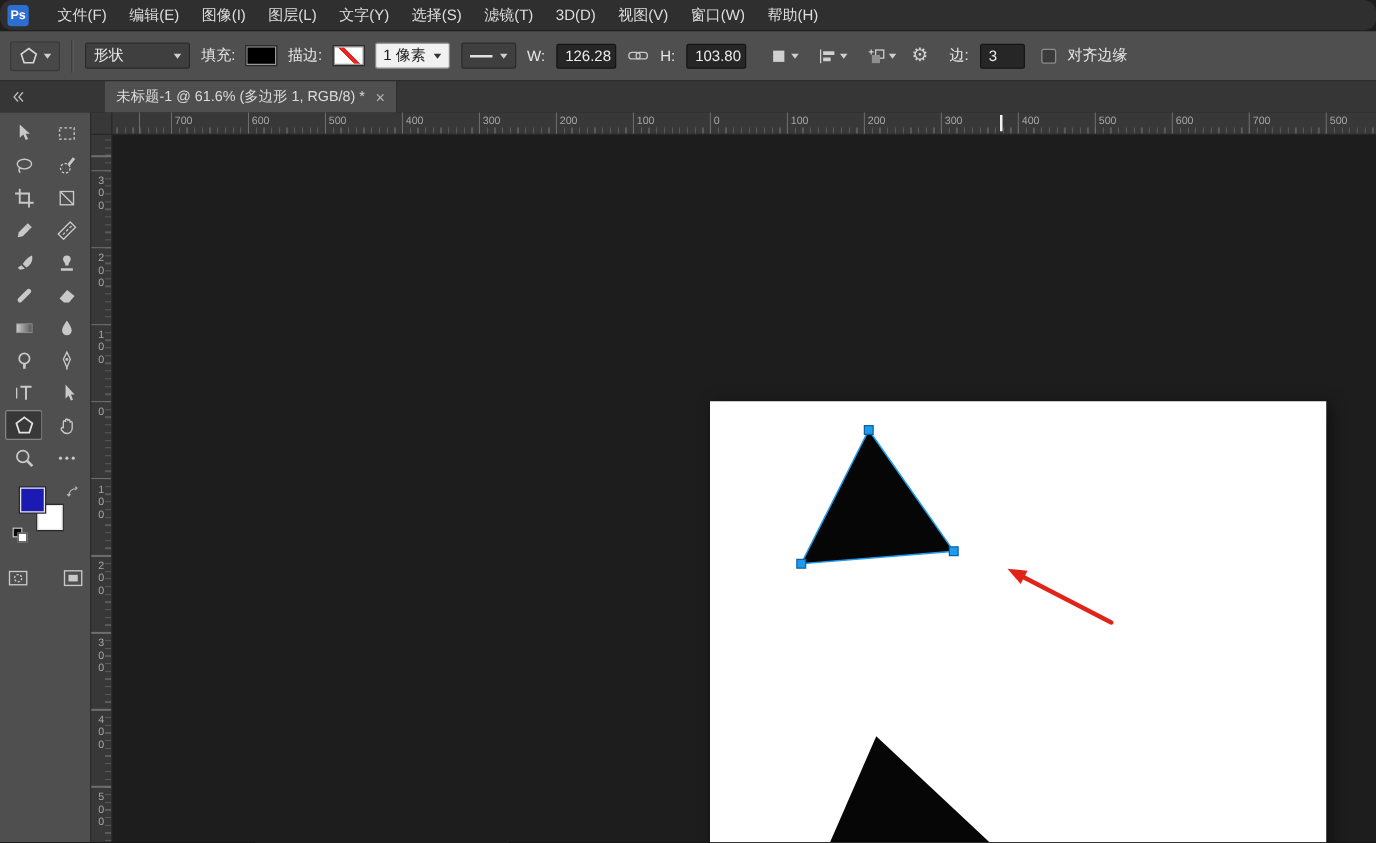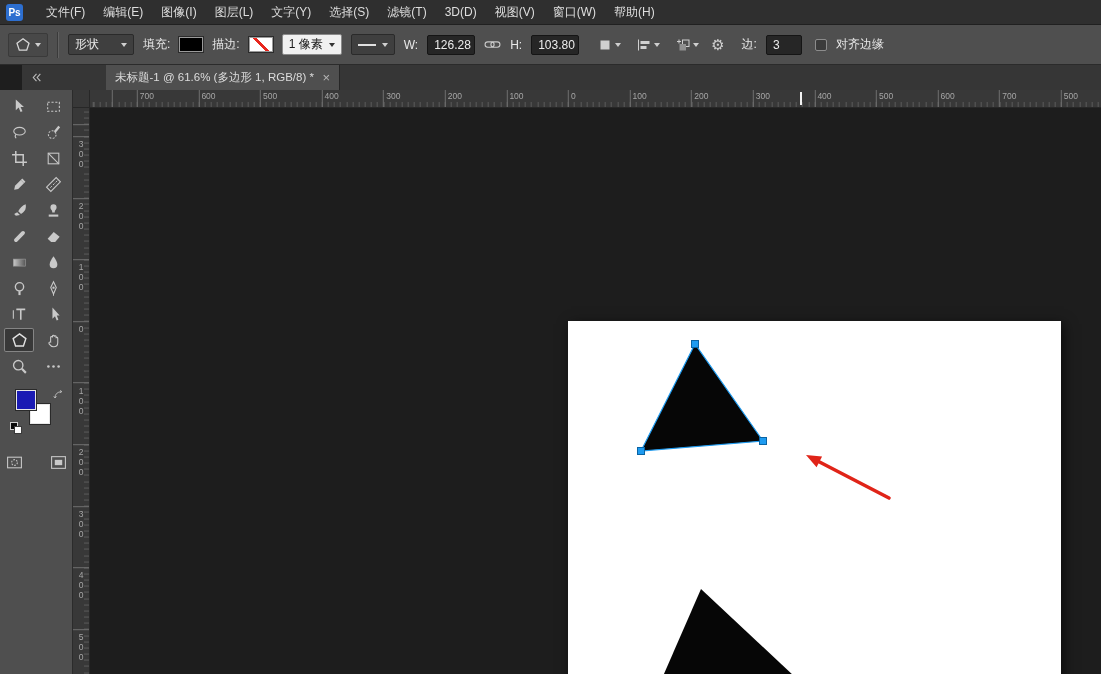--- a/index.html
+++ b/index.html
@@ -1,21 +1,21 @@
 <!DOCTYPE html>
 <html><head>
 <meta charset="utf-8">
 <style>
   html,body{margin:0;padding:0;background:#101010;}
   .app{position:relative;width:1101px;height:674px;overflow:hidden;background:#1e1e1e;
        font-family:"Liberation Sans","DejaVu Sans",sans-serif;color:#e2e2e2;}
 
   
   .menubar{position:absolute;top:0;left:0;right:0;height:25px;background:#2f2f2f;
-           border-bottom:1px solid #202020;display:flex;align-items:center;padding-left:6px;box-sizing:border-box;}
+           border-bottom:1px solid #202020;display:flex;align-items:center;padding-left:6px;box-sizing:border-box;border-radius:10px;}
   .ps-logo{width:17px;height:17px;border-radius:3px;background:#2d6fd0;color:#fff;font-size:10px;font-weight:bold;
            display:flex;align-items:center;justify-content:center;margin-right:14px;flex:0 0 auto;}
   .menu-item{font-size:12px;color:#dedede;padding:0 9px;height:100%;display:flex;align-items:center;cursor:default;}
 
   
   .optionsbar{position:absolute;top:25px;left:0;right:0;height:40px;background:#4f4f4f;border-bottom:1px solid #2b2b2b;
               display:flex;align-items:center;padding:0 8px;box-sizing:border-box;gap:9px;font-size:12px;}
   .opt-label{color:#e8e8e8;white-space:nowrap;}
   .tool-preset{display:flex;align-items:center;gap:4px;padding:3px 6px;border:1px solid #3a3a3a;border-radius:2px;background:#484848;}
   .vsep{width:1px;height:26px;background:#3a3a3a;border-right:1px solid #616161;}
@@ -27,21 +27,21 @@
   .swatch{width:24px;height:15px;border:1px solid #9a9a9a;outline:1px solid #2c2c2c;box-sizing:border-box;}
   .swatch.stroke-none{background:linear-gradient(45deg,transparent 43%,#e8261d 43%,#e8261d 57%,transparent 57%),#fff;}
   .stroke-line{display:inline-block;width:18px;height:2px;background:#e0e0e0;}
   .field{background:#262626;border:1px solid #151515;border-radius:2px;height:20px;display:flex;align-items:center;
          padding:0 6px;color:#ececec;font-size:12px;box-sizing:border-box;}
   .icon-btn{display:flex;align-items:center;gap:2px;padding:2px 3px;border-radius:2px;}
   .checkbox{width:12px;height:12px;background:#3b3b3b;border:1px solid #8c8c8c;border-radius:2px;box-sizing:border-box;}
   .gear{font-size:15px;color:#d0d0d0;line-height:1;}
 
   
-  .tabstrip{position:absolute;top:65px;left:0;right:0;height:25px;background:#363636;display:flex;align-items:stretch;margin-left:22px;}
+  .tabstrip{position:absolute;top:65px;left:0;right:0;height:25px;background:#363636;display:flex;align-items:stretch;}
   .collapse{width:28px;display:flex;align-items:center;justify-content:center;}
   .doc-tab{margin-left:56px;width:234px;background:#4f4f4f;display:flex;align-items:center;justify-content:space-between;
            padding:0 9px;font-size:11.5px;color:#dcdcdc;border-right:1px solid #262626;box-sizing:border-box;}
   .tab-close{color:#b5b5b5;font-size:13px;margin-left:8px;}
 
   
   .workspace{position:absolute;top:90px;left:0;right:0;bottom:0;}
   .toolpanel{position:absolute;left:0;top:0;width:73px;bottom:0;background:#4f4f4f;border-right:1px solid #2b2b2b;
              box-sizing:border-box;padding-top:4px;}
   .tool-grid{display:grid;grid-template-columns:30px 30px;justify-content:center;column-gap:4px;row-gap:2px;}
@@ -98,21 +98,21 @@
   </div>
 
   <div class="optionsbar">
     <div class="tool-preset">
       <svg viewBox="0 0 16 16" width="16" height="16">
           <polygon points="8,1.8 14,6.2 11.7,13.2 4.3,13.2 2,6.2" fill="none" stroke="#d6d6d6" stroke-width="1.3"></polygon>
         </svg>
       <span class="caret"></span>
     </div>
     <div class="vsep"></div>
-    <div class="combo" style="width:66px">
+    <div class="combo" style="width:84px">
       <span>形状</span>
       <span class="caret"></span>
     </div>
     <span class="opt-label">填充:</span>
     <div class="swatch" id="fill-swatch" style="background: rgb(0, 0, 0);"></div>
     <span class="opt-label">描边:</span>
     <div class="swatch stroke-none"></div>
     <div class="combo light" style="width:60px">
       <span>1 像素</span>
       <span class="caret"></span>

